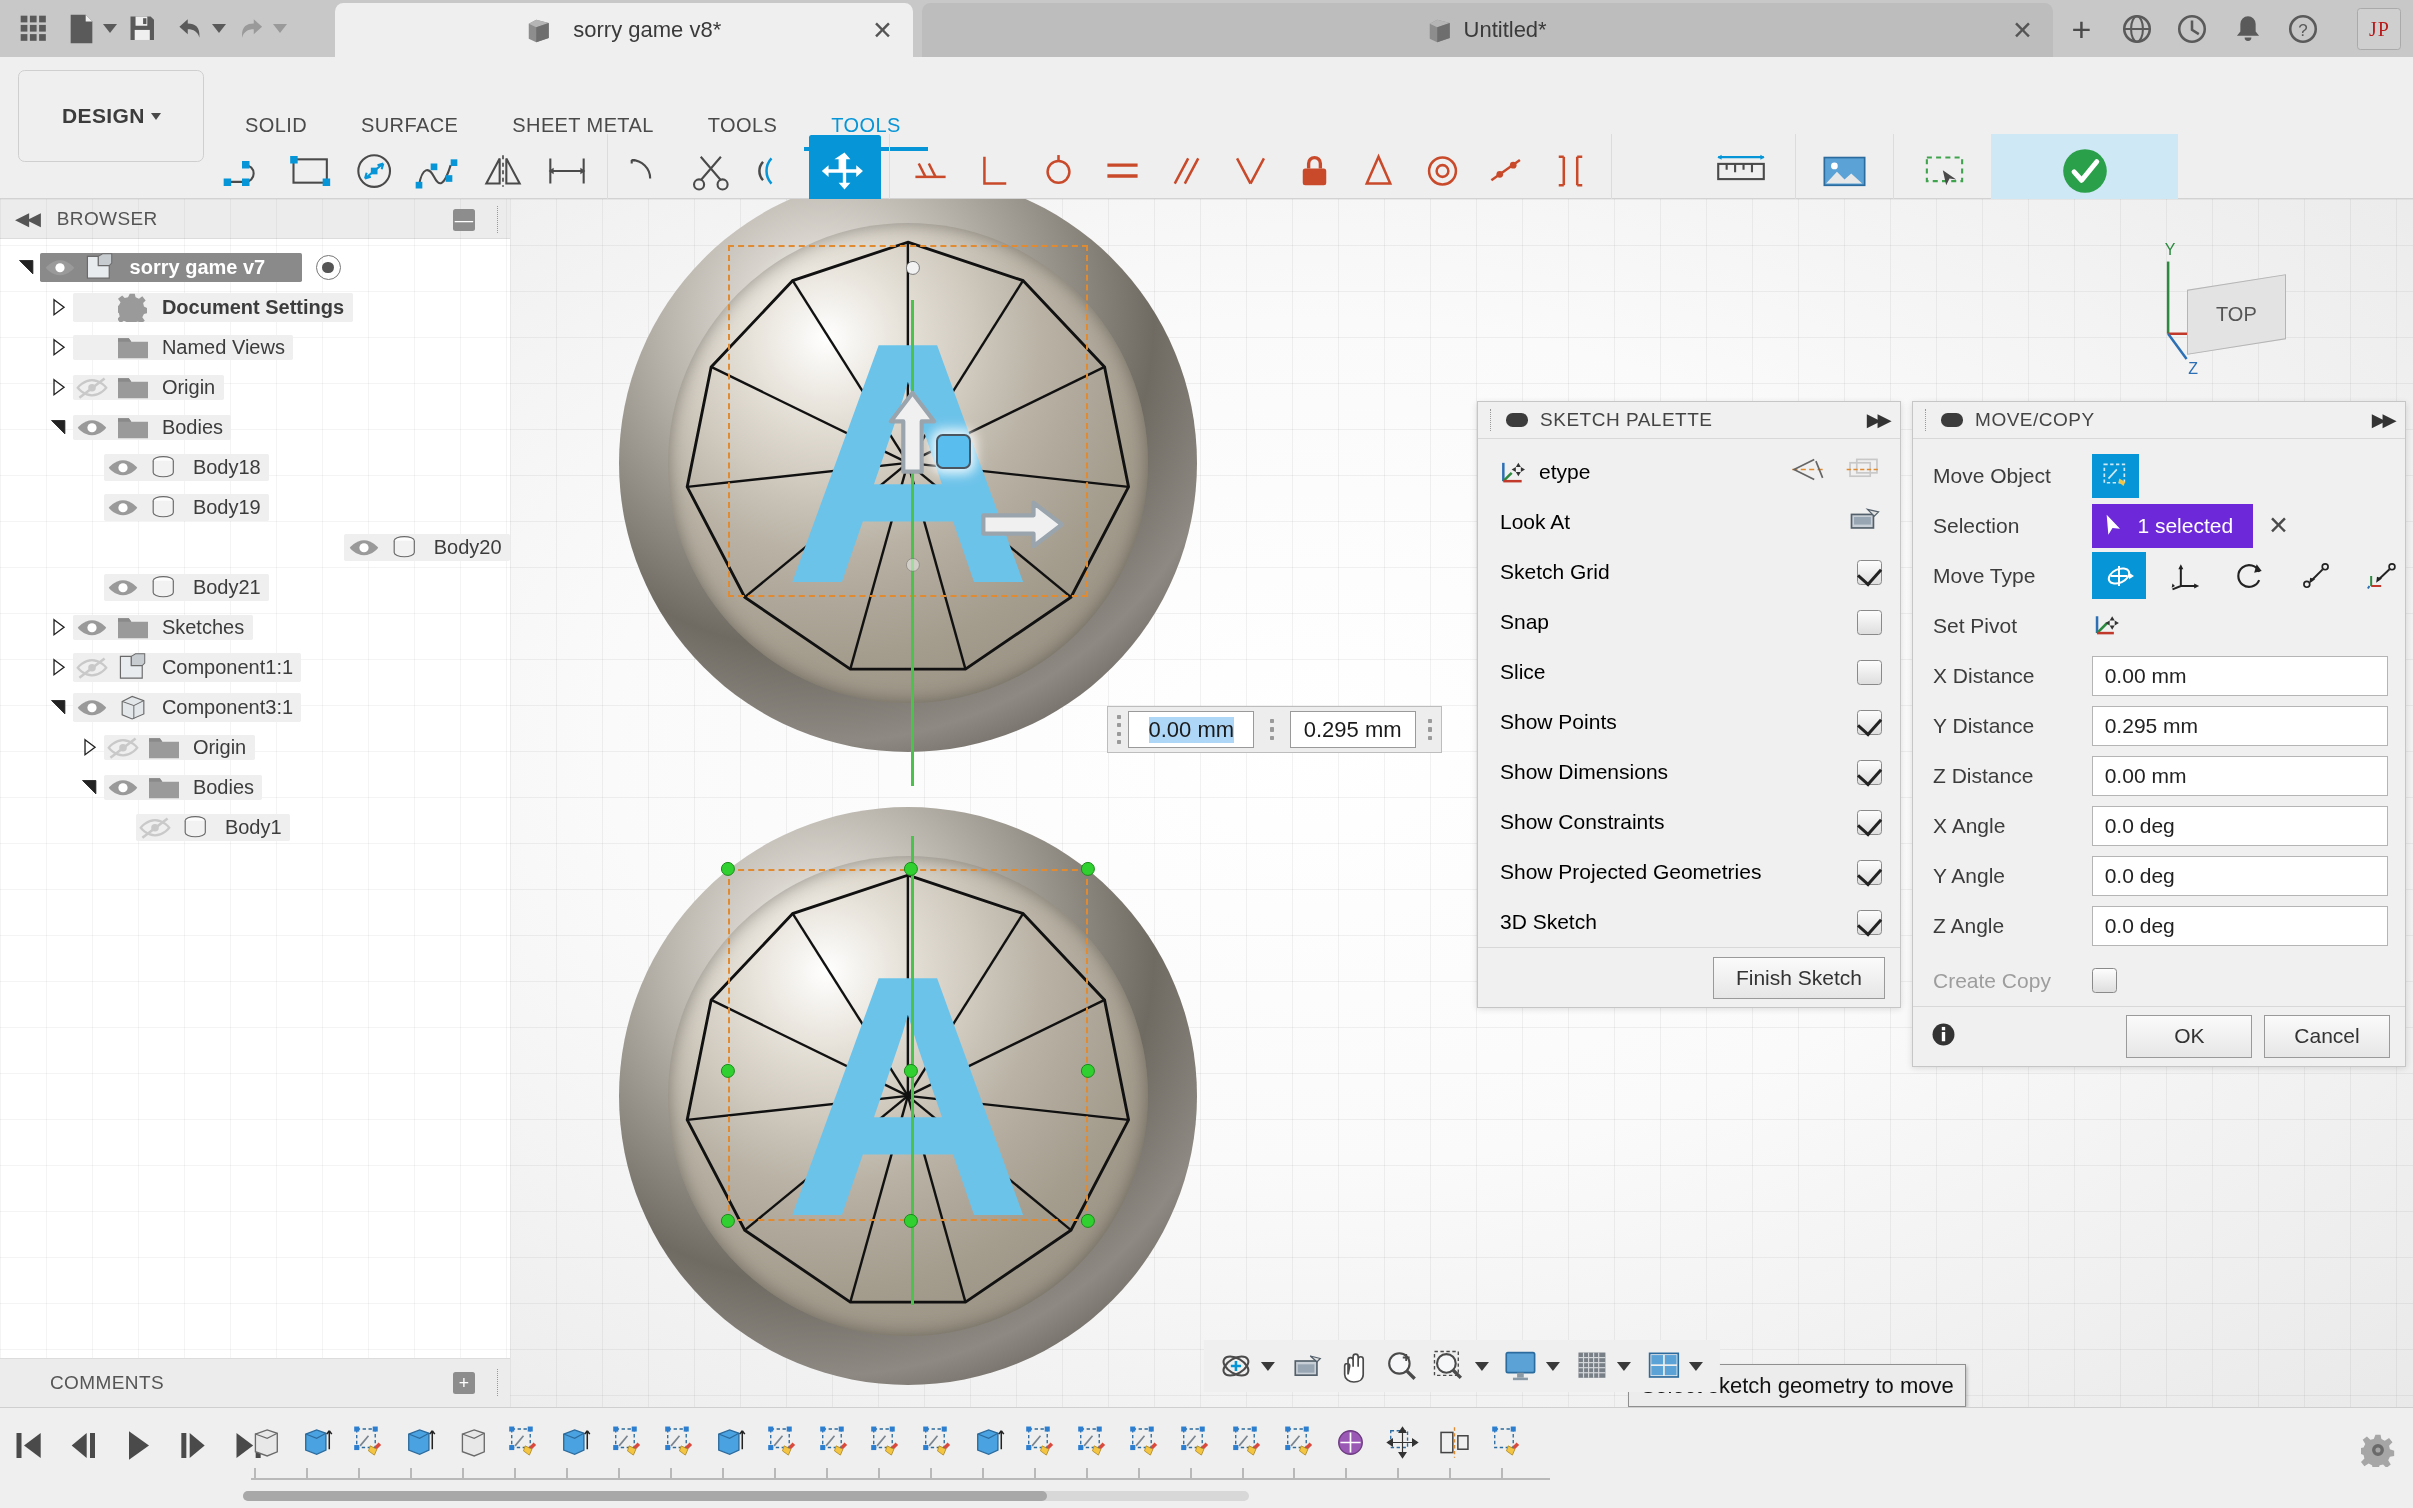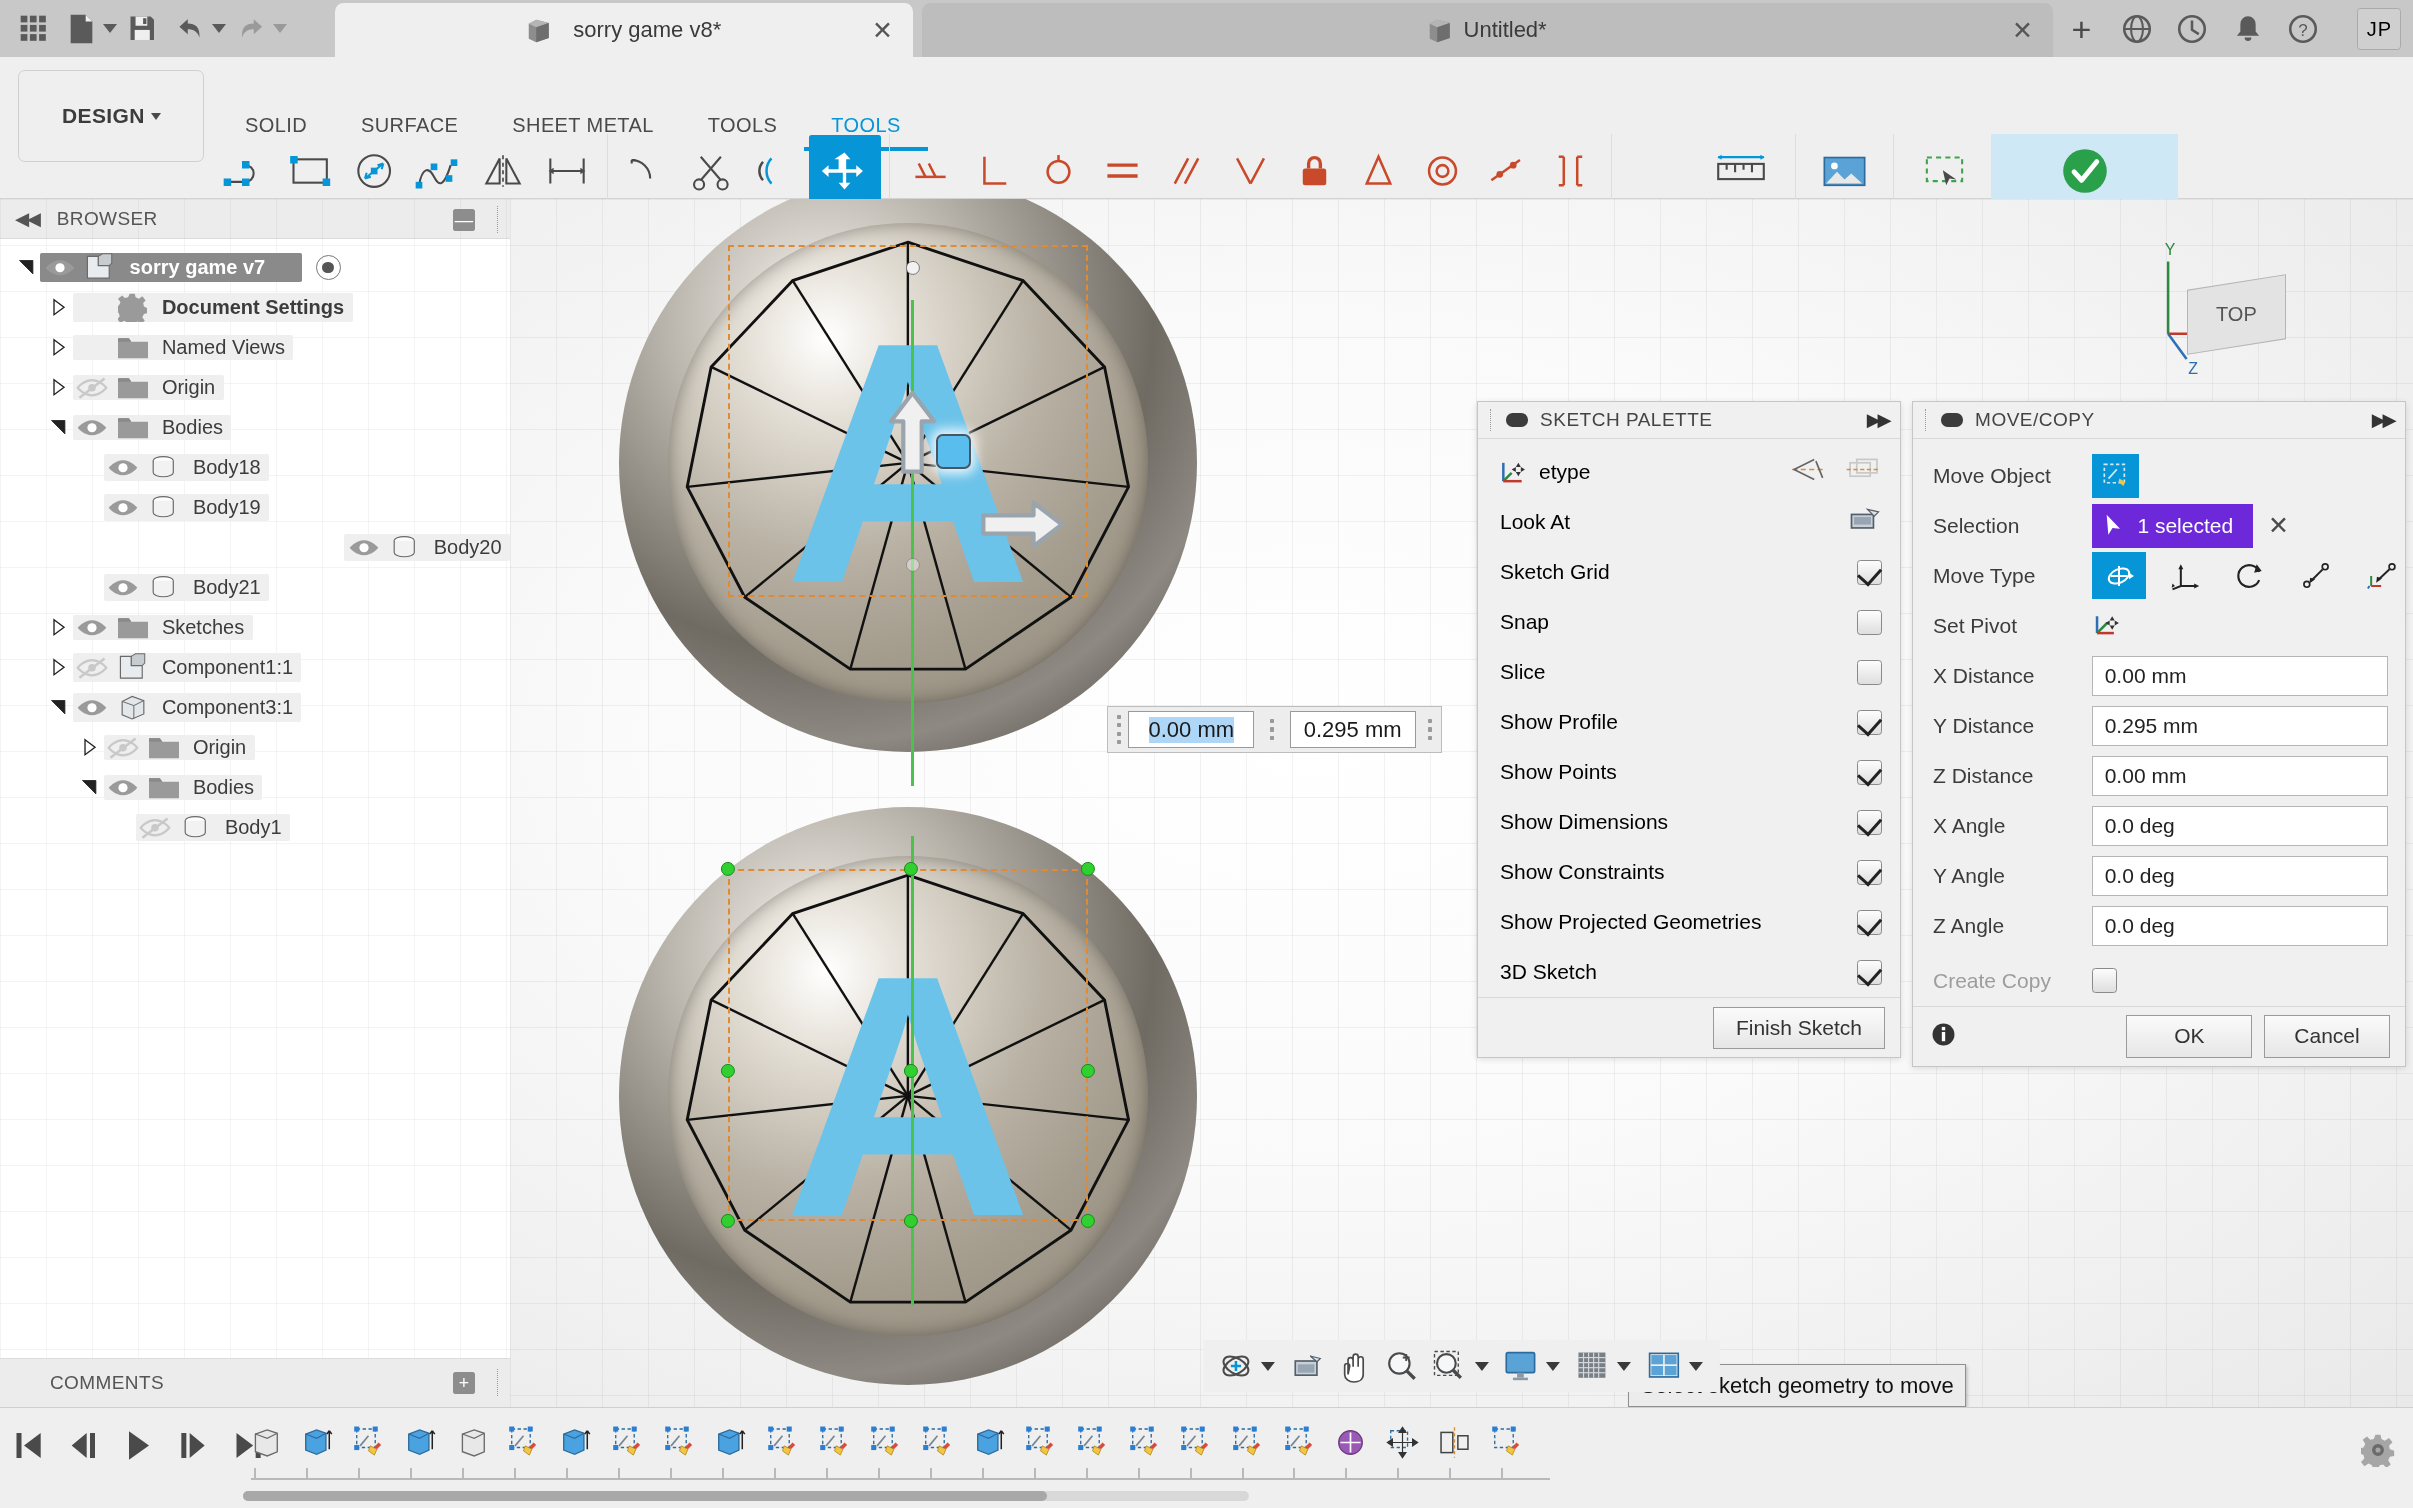--- a/index.html
+++ b/index.html
@@ -25,22 +25,22 @@
     border-radius:8.4px 8.4px 0 0; display:flex; align-items:center; justify-content:center; gap:11.7px;
     font-size:22px; color:#3a3a3a; cursor:pointer;
   }
   .doctab.active { background:#efefef; }
   .doctab.inactive { background:#bdbdbd; color:#3a3a3a; }
   .doctab .tabclose { position:absolute; right:20px; top:50%; transform:translateY(-50%); font-size:25px; color:#555; line-height:1; cursor:pointer;}
   .tabicon { width:23.5px; height:25px; flex:none; }
 
   .tab-new { position:absolute; top:10px; width:39px;height:39px; display:flex;align-items:center;justify-content:center; font-size:34px; color:#4a4a4a; cursor:pointer; font-weight:300;}
   .tb-icon { position:absolute; top:11.7px; width:39px;height:35px; cursor:pointer; }
-  .avatar { position:absolute; right:11.7px; top:8.4px; width:44px;height:42px; background:#cfcfcf; border:0.8px solid #aaa; border-radius:3.4px; color:#000000;
-            font-size:20px; display:flex;align-items:center;justify-content:center; letter-spacing:0.8px; cursor:pointer;}
+  .avatar { position:absolute; right:11.7px; top:8.4px; width:44px;height:42px; background:#cfcfcf; border:0.8px solid #aaa; border-radius:3.4px; color:#b91c1c;
+            font-size:20px; display:flex;align-items:center;justify-content:center; letter-spacing:0.8px; cursor:pointer;font-family:Liberation Serif, serif;}
 
   
   .ribbon { position:absolute; left:0; top:57px; width:2413px; height:142px; background:#efefef; border-bottom:0.8px solid #d2d2d2;}
   .design-box { position:absolute; left:18.4px; top:13.4px; width:186px; height:92px; border:0.8px solid #cfcfcf; border-radius:6.7px; background:#efefef; display:flex; align-items:center; justify-content:center; cursor:pointer;}
   .design-box span { font-size:21px; font-weight:bold; color:#3c3c3c; letter-spacing:0.4px;}
 
   .ribbon-tabs { position:absolute; left:218px; top:57px; display:flex; }
   .rtab { height:32px; padding:0 27px; font-size:20px; color:#4a4a4a; cursor:pointer; letter-spacing:0.4px; }
   .rtab.active { color:#0696d7; }
   .rtab-underline { position:absolute; bottom:-5px; left:0; right:0; height:4.2px; background:#0696d7; }
@@ -1100,24 +1100,20 @@
         <span class="plabel">Sketch Grid</span>
         <span class="cbox on"></span>
       </div>
       <div class="prow">
         <span class="plabel">Snap</span>
         <span class="cbox"></span>
       </div>
       <div class="prow">
         <span class="plabel">Slice</span>
         <span class="cbox"></span>
-      </div>
-      <div class="prow">
-        <span class="plabel">Show Profile</span>
-        <span class="cbox on"></span>
       </div>
       <div class="prow">
         <span class="plabel">Show Points</span>
         <span class="cbox on"></span>
       </div>
       <div class="prow">
         <span class="plabel">Show Dimensions</span>
         <span class="cbox on"></span>
       </div>
       <div class="prow">

